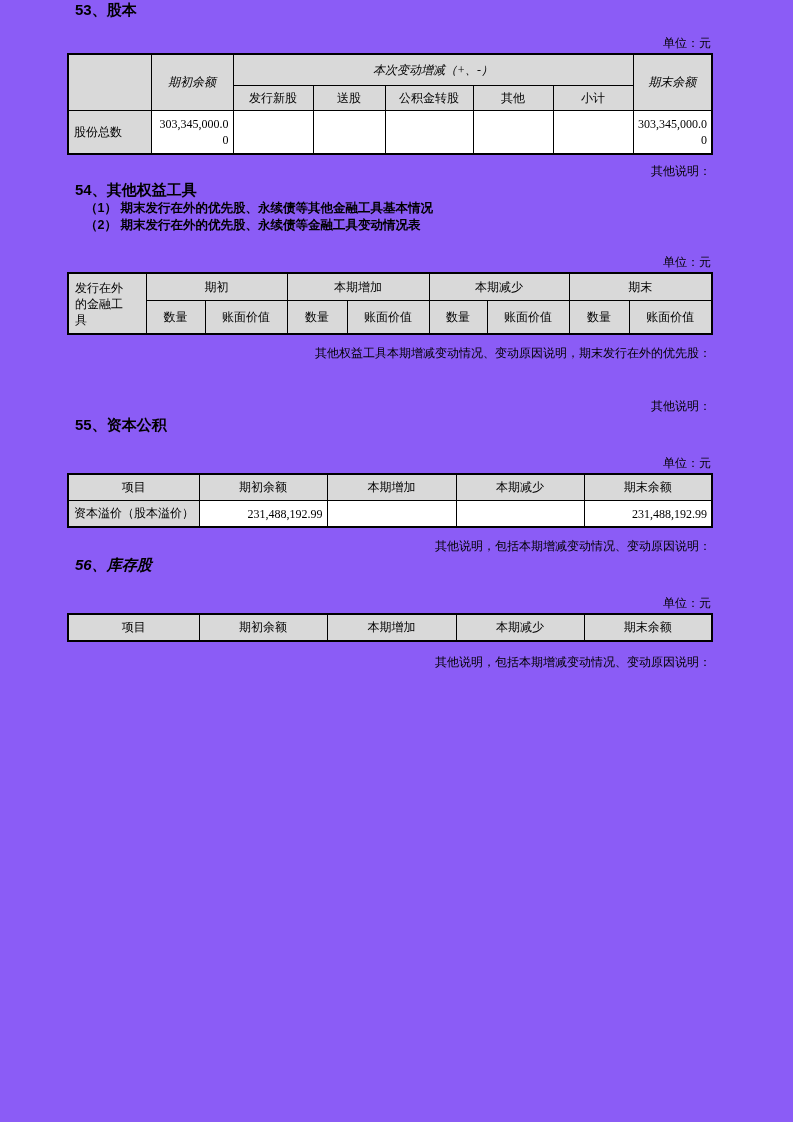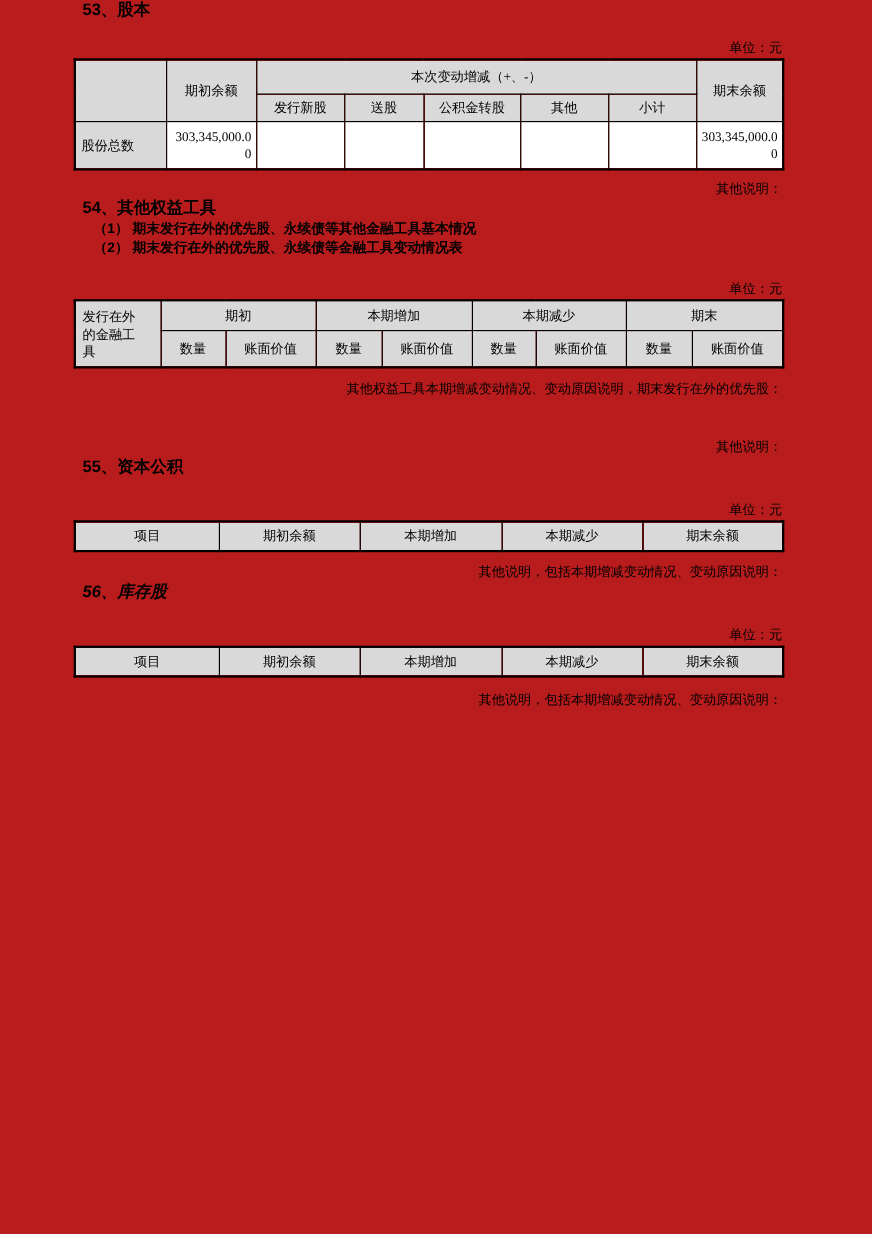--- a/index.html
+++ b/index.html
@@ -1,19 +1,19 @@
 <!DOCTYPE html>
 <html><head>
 <meta charset="utf-8">
 <style>
   html, body { margin: 0; padding: 0; background: #ffffff; }
   .page {
     width: 793px;
     height: 1122px;
-    background: #b91c1c;
+    background: #8b5cf6;
     color: #000000;
     font-family: "Liberation Serif", serif;
     overflow: hidden;
     position: relative;
   }
   .content { padding-left: 67px; padding-right: 82px; }
 
   h2.sec {
     font-family: "Liberation Sans", sans-serif;
     font-weight: bold;
@@ -65,21 +65,21 @@
     padding-left: 5px !important;
   }
   td.num {
     text-align: right;
     word-break: break-all;
     line-height: 16px;
     padding-right: 4px !important;
   }
 
   
-  .t53 .hr1 th { height: 28px; }
+  .t53 .hr1 th { height: 28px; font-style: italic; }
   .t53 .hr2 th { height: 22px; }
   .t53 .dr  td { height: 40px; }
 
   
   .t54 .hr1 th { height: 24px; }
   .t54 .hr2 th { height: 30px; }
   .t54 th.corner54 {
     text-align: left;
     vertical-align: middle;
     padding: 1px 14px 1px 6px;
@@ -207,20 +207,27 @@
           <col style="width:128px">
       </colgroup>
       <tbody>
         <tr class="hr">
           <th>项目</th>
           <th>期初余额</th>
           <th>本期增加</th>
           <th>本期减少</th>
           <th>期末余额</th>
         </tr>
+        <tr>
+          <td class="rowhead">资本溢价（股本溢价）</td>
+          <td class="num">231,488,192.99</td>
+          <td class="num"></td>
+          <td class="num"></td>
+          <td class="num">231,488,192.99</td>
+        </tr>
       </tbody>
     </table>
 
     <p class="note mt-note1">其他说明，包括本期增减变动情况、变动原因说明：</p>
 
     <h2 class="sec mt-h56">56、库存股</h2>
     <div class="unit mt-unit">单位：元</div>
 
     <table class="tbl t56 mt-tbl">
       <colgroup>

